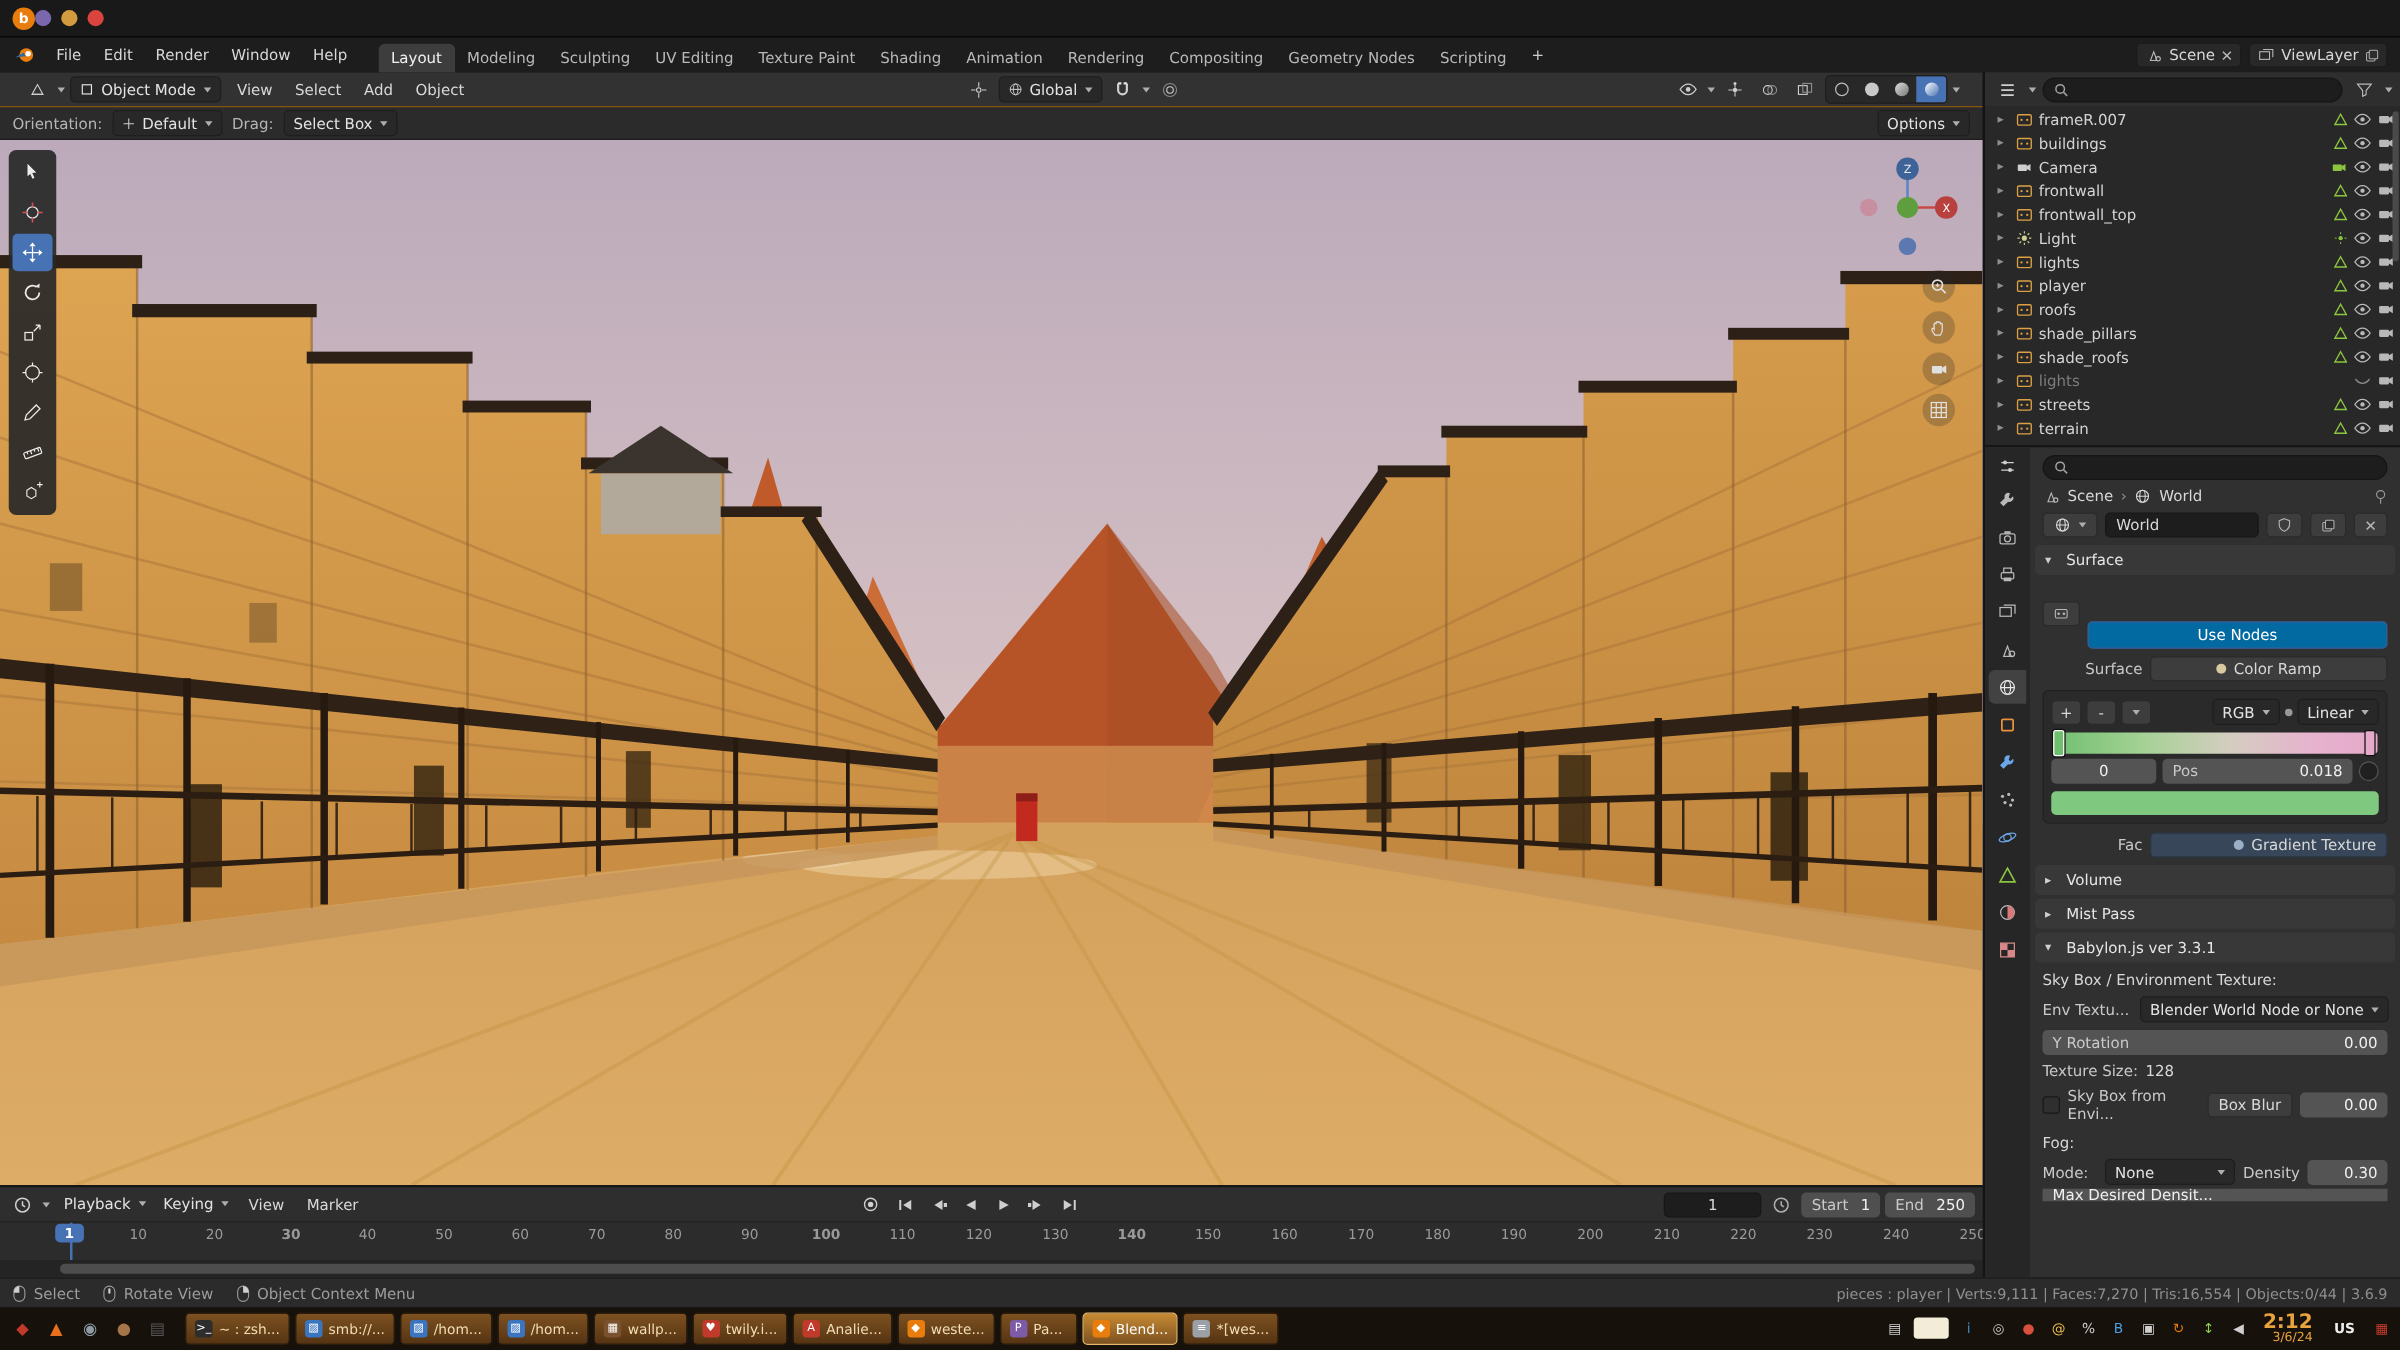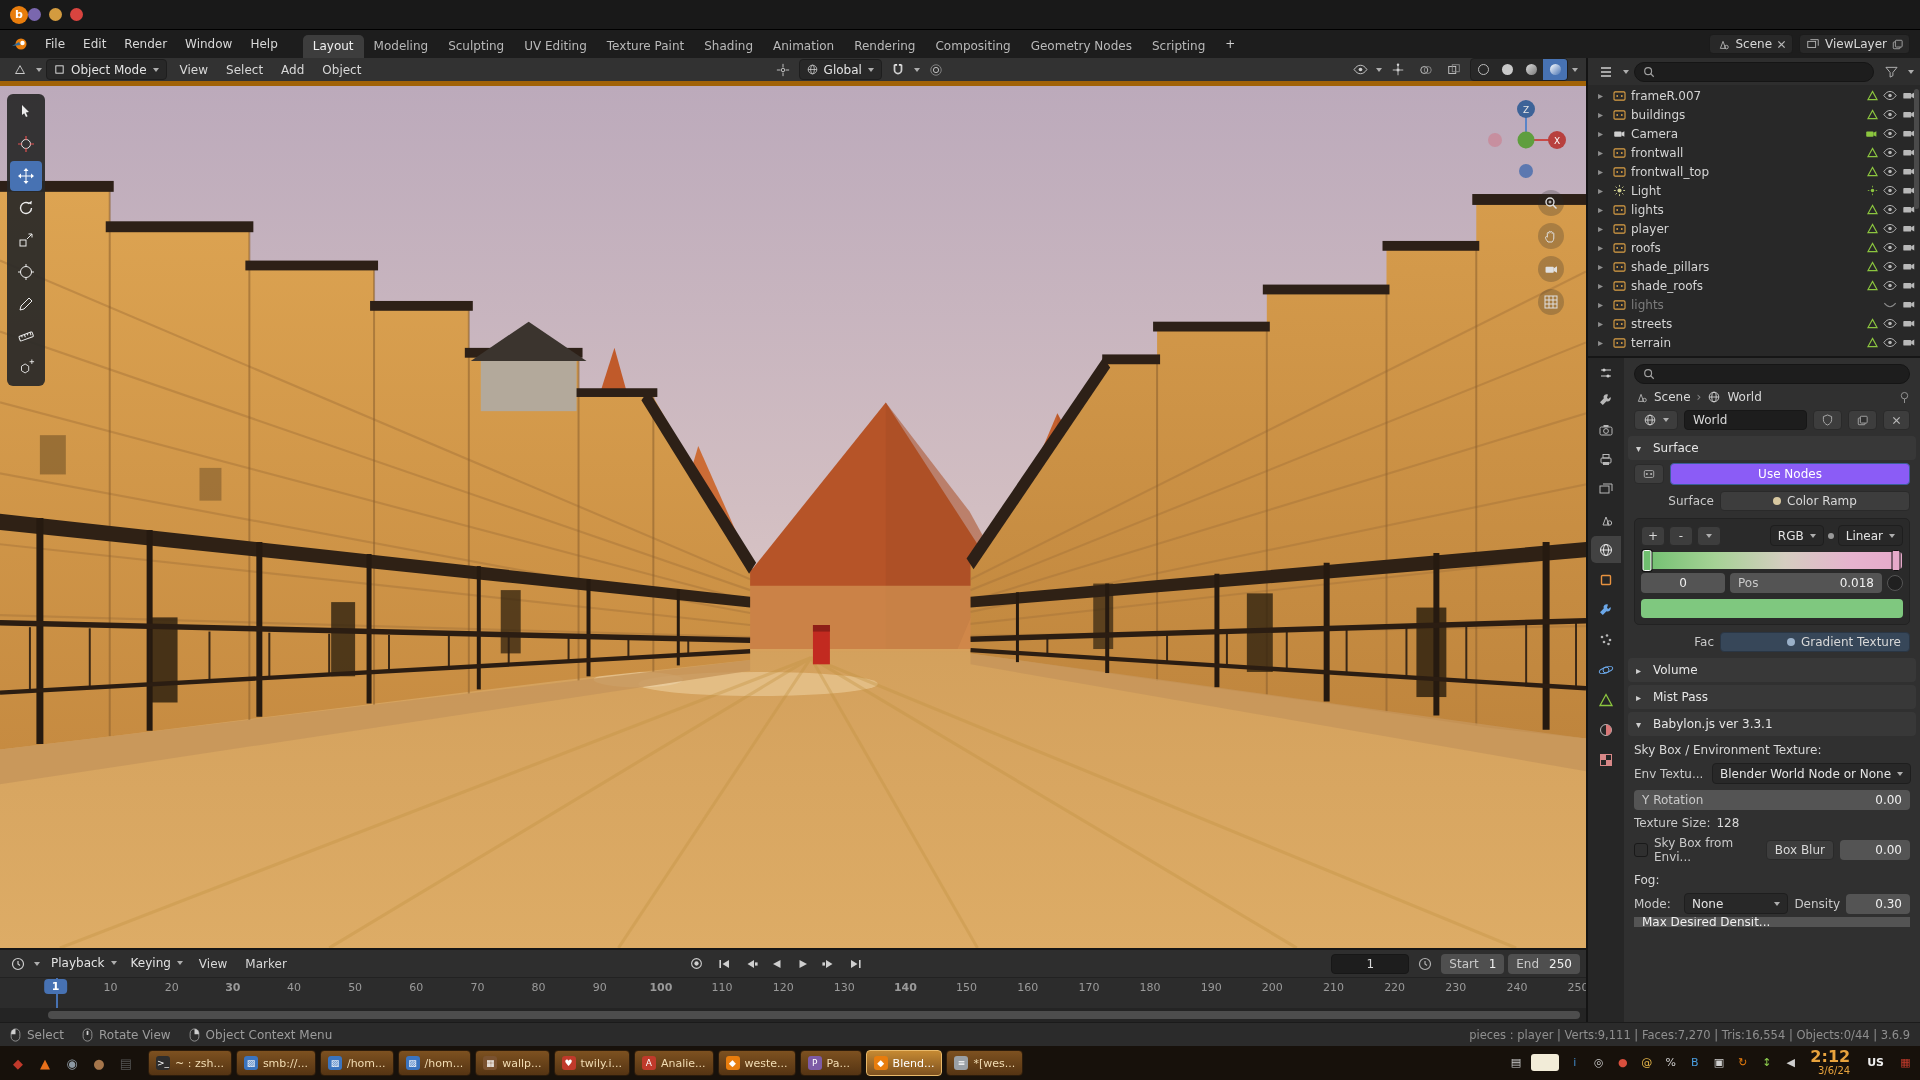--- a/index.html
+++ b/index.html
@@ -24,21 +24,21 @@
   .tab.active { background:#3d3d3d; color:#f0f0f0; }
   .tab.add { color:#cfcfcf; padding:4px 8px 5px; }
   .mb-right { margin-left:auto; display:flex; align-items:center; gap:6px; padding-right:4px; }
   .chip { display:flex; align-items:center; gap:5px; background:#282828; border:1px solid #1b1b1b; border-radius:4px; height:20px; padding:0 6px; }
   .chev { width:0; height:0; border-left:3.5px solid transparent; border-right:3.5px solid transparent; border-top:4px solid #aeaeae; display:inline-block; }
 
   
   .main { flex:1; display:flex; min-height:0; }
   .left-col { flex:1; display:flex; flex-direction:column; min-width:0; border-right:2px solid #141414; }
 
-  .vp-header { height:28px; background:#323232; display:flex; align-items:center; padding:0 8px; gap:4px; flex:0 0 auto; border-bottom:5px solid #a16207;}
+  .vp-header { height:28px; background:#323232; display:flex; align-items:center; padding:0 18px; gap:4px; flex:0 0 auto; border-bottom:1px solid #a16207;}
   .dd { display:inline-flex; align-items:center; gap:6px; background:#282828; border:1px solid #1e1e1e; border-radius:4px; height:21px; padding:0 7px; color:#e3e3e3; white-space:nowrap; }
   .iconbtn { display:inline-flex; align-items:center; justify-content:center; width:24px; height:21px; border-radius:4px; }
   .seg { display:flex; background:#282828; border:1px solid #1e1e1e; border-radius:4px; overflow:hidden; }
   .seg .iconbtn { border-radius:0; }
   .seg .iconbtn.on { background:#4772b3; }
   .sphere { width:11px; height:11px; border-radius:50%; }
 
   .tool-settings { height:26px; background:#2b2b2b; display:flex; align-items:center; gap:8px; padding:0 10px; flex:0 0 auto; border-bottom:1px solid #1d1d1d;}
   .ts-label { color:#b5b5b5; }
 
@@ -84,21 +84,21 @@
   .ptab { width:30px; height:27px; display:flex; align-items:center; justify-content:center; border-radius:5px 0 0 5px; }
   .ptab.active { background:#424242; }
   .ptab svg { width:16px; height:16px; }
   .pcontent { flex:1; display:flex; flex-direction:column; min-width:0; overflow:hidden; }
   .prow { display:flex; align-items:center; gap:6px; padding:3px 10px; }
   .panel-h { height:24px; display:flex; align-items:center; gap:7px; background:#383838; margin:3px 4px 0; border-radius:4px; padding:0 8px; color:#e6e6e6; }
   .panel-h .tri { font-size:10px; color:#cfcfcf; width:10px; }
   .field { background:#545454; border-radius:4px; height:20px; display:flex; align-items:center; padding:0 8px; color:#f0f0f0; }
   .tfield { background:#1d1d1d; border:1px solid #171717; border-radius:4px; height:20px; display:flex; align-items:center; padding:0 8px; }
   .btn { background:#3d3d3d; border:1px solid #2a2a2a; border-radius:4px; height:20px; display:flex; align-items:center; justify-content:center; padding:0 8px; gap:6px; }
-  .usenodes { background:#8b5cf6; border-color:#3a5f99; color:#fff; flex:1; height:22px; }
+  .usenodes { background:#0369a1; border-color:#3a5f99; color:#fff; flex:1; height:22px;margin-top:34px; }
   .ramp { margin:4px 10px; background:#2a2a2a; border:1px solid #222; border-radius:5px; padding:6px; }
   .rampbar { height:17px; border-radius:3px; margin:6px 1px 4px; position:relative;
     background:linear-gradient(90deg,#6fbf6f 0%,#a5d295 28%,#d5cdc0 55%,#e6b3ce 80%,#e6a9ca 100%); }
   .rmarker { position:absolute; top:-2px; width:9px; height:21px; border:1px solid #111; border-radius:2px; transform:translateX(-50%); }
   .rmarker.sel { border:1px solid #fff; box-shadow:0 0 0 1px #111; }
   .colorfield { background:#7fc87f; height:19px; border-radius:4px; flex:1; }
   .sw { width:16px; height:16px; border-radius:50%; background:#202020; border:1px solid #555; }
   .plabel { color:#c9c9c9; }
   .checkbox { width:14px; height:14px; background:#2f2f2f; border:1px solid #191919; border-radius:3px; flex:0 0 auto;}
   .clipped { height:10px; overflow:hidden; } 
@@ -292,20 +292,40 @@
           <span class="iconbtn">
               <span class="sphere" style="background:linear-gradient(135deg,#ddd,#777)"></span>
             </span>
           <span class="iconbtn on">
               <span class="sphere" style="background:linear-gradient(135deg,#fff,#4772b3)"></span>
             </span>
         </div>
         <span class="chev"></span>
       </div>
 
+      <div class="tool-settings">
+        <span class="ts-label">Orientation:</span>
+        <span class="dd">
+          <svg width="10" height="10" viewBox="0 0 12 12">
+              <path d="M6 1v10M1 6h10" stroke="#cfcfcf"></path>
+            </svg>
+          <span>Default</span>
+            <span class="chev"></span>
+        </span>
+        <span class="ts-label">Drag:</span>
+        <span class="dd">
+          <span>Select Box</span>
+            <span class="chev"></span>
+        </span>
+        <div style="flex:1"></div>
+        <span class="dd">
+          <span>Options</span>
+            <span class="chev"></span>
+        </span>
+      </div>
 
       <div class="viewport">
         <svg class="scene" viewBox="0 0 1590 790" preserveAspectRatio="none">
           <defs>
             <linearGradient id="sky" x1="0" y1="0" x2="0" y2="1">
               <stop offset="0" stop-color="#bcaabb"></stop>
                 <stop offset="0.75" stop-color="#d2bec2"></stop>
                 <stop offset="1" stop-color="#dbc7c6"></stop>
             </linearGradient>
             <linearGradient id="ground" x1="0" y1="0" x2="0" y2="1">

